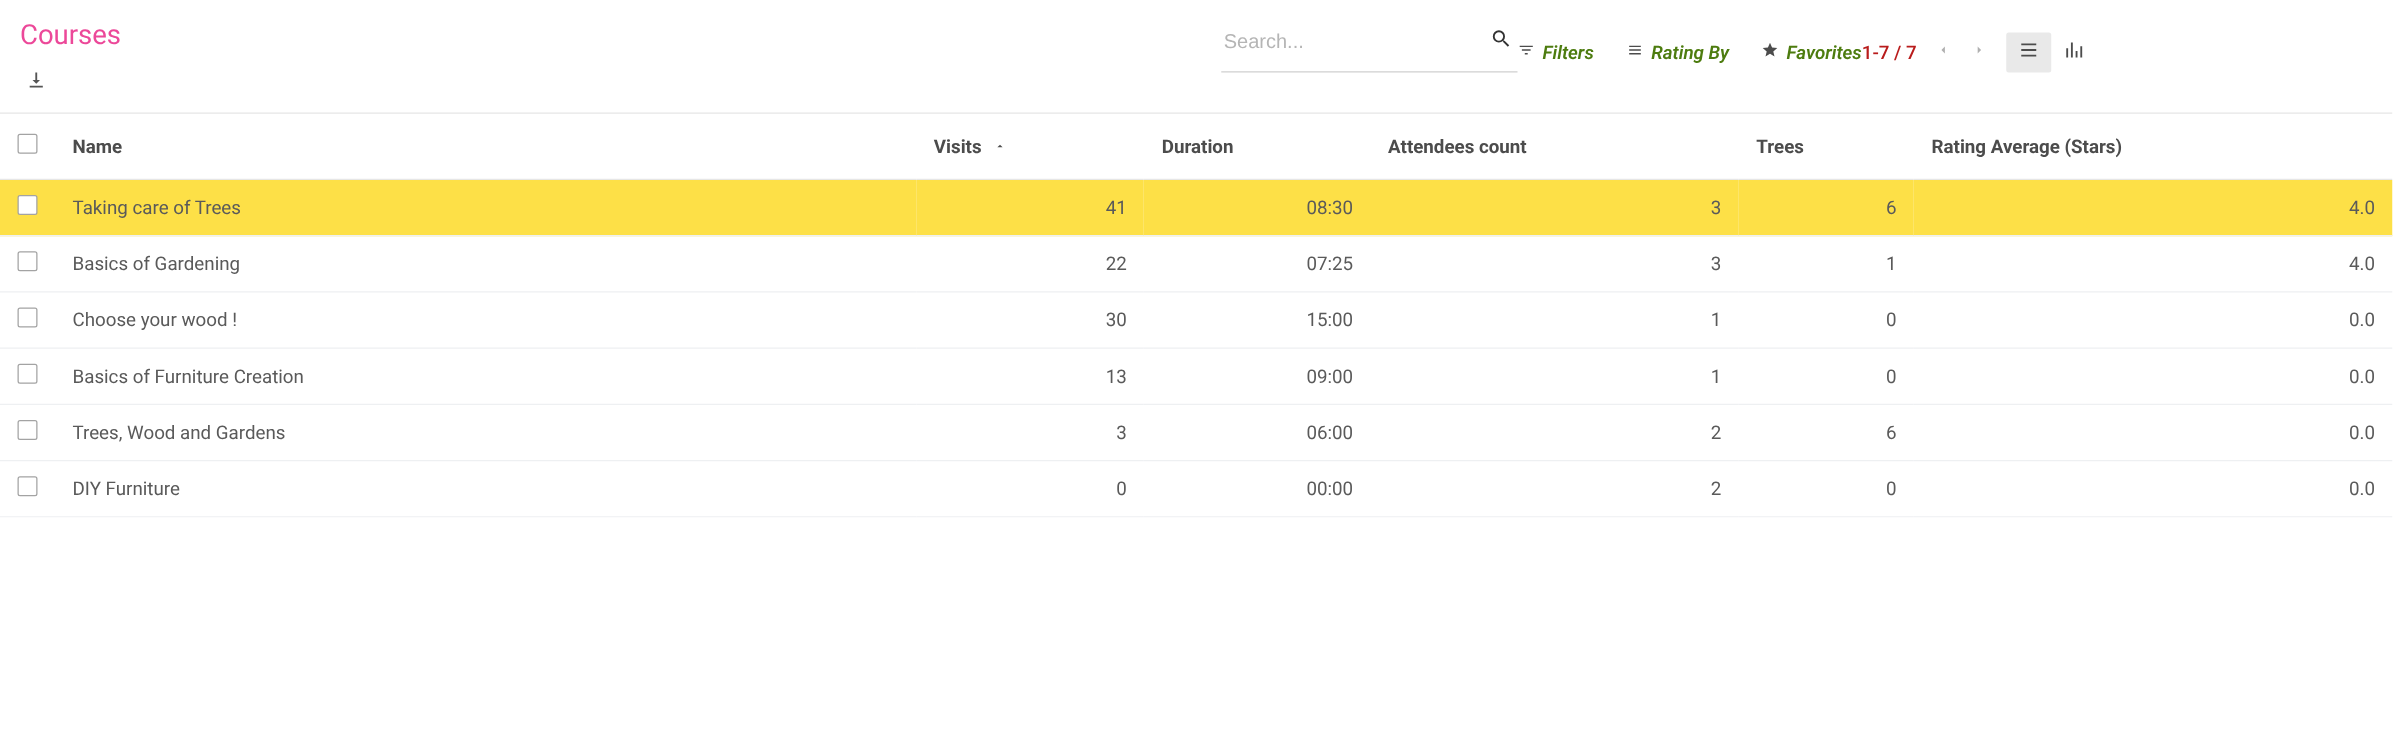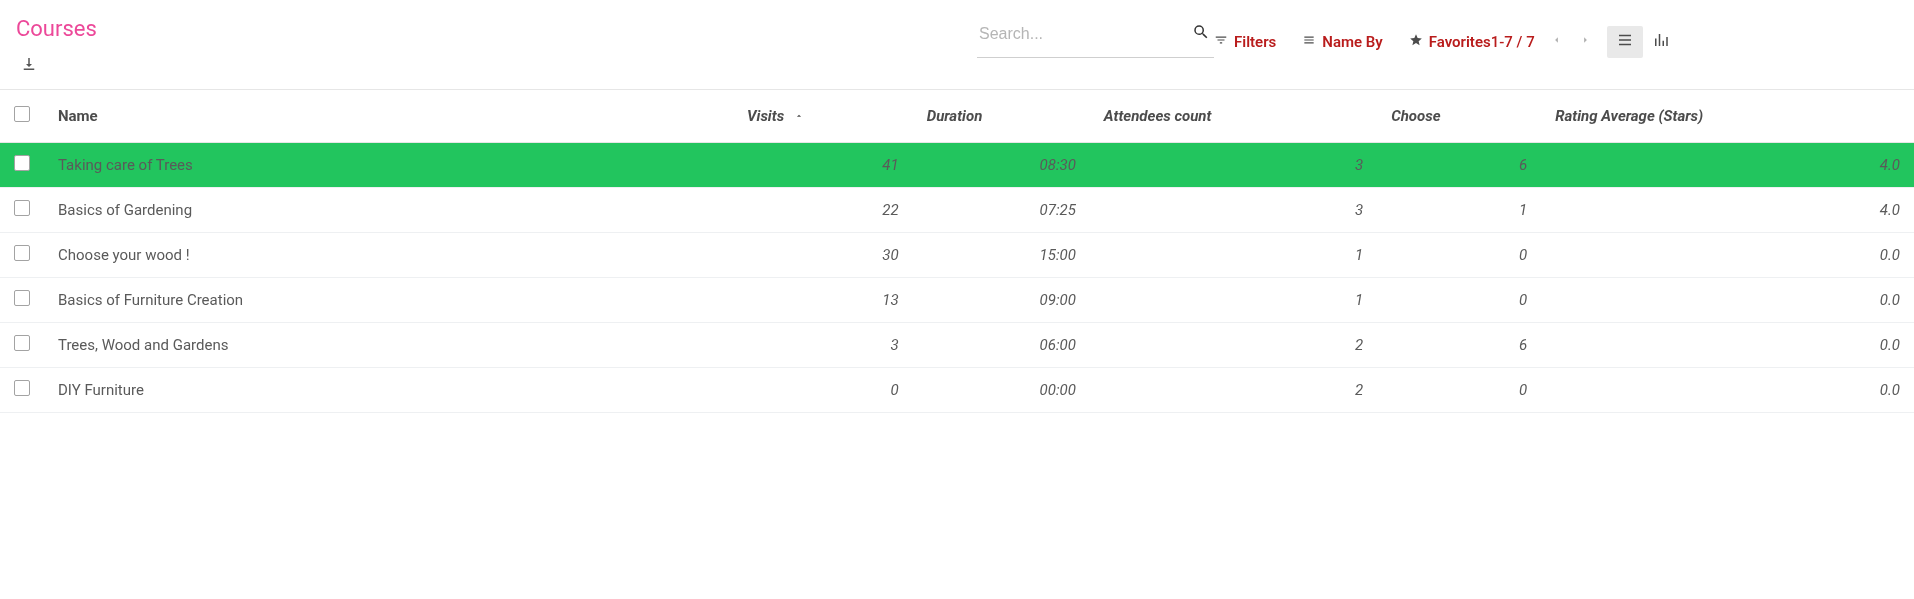--- a/index.html
+++ b/index.html
@@ -51,21 +51,21 @@
   .search-icon { color:#3a3a3a; font-size:18px; cursor:pointer; padding:0 4px;}
   .cp-row2 {
     display:flex;
     align-items:center;
     justify-content:space-between;
     margin-top:16px;
   }
   .filter-buttons { display:flex; gap:26px; align-items:center; }
   .fbtn {
     display:flex; align-items:flex-start; gap:6px;
-    color:#b91c1c; font-weight:600; font-size:15px; cursor:pointer;
+    color:#4d7c0f; font-weight:600; font-size:15px; cursor:pointer;font-style:italic;
   }
   .fbtn svg { width:14px; height:14px; fill:#4c4c4c; }
   .right-tools { display:flex; align-items:center; gap:16px; }
   .pager-text { color:#b91c1c; font-weight:500; font-size:15px; }
   .pager-arrows { display:flex; gap:18px; }
   .pager-arrow { color:#b0b0b0; cursor:pointer; }
   .pager-arrow svg { width:11px; height:18px; fill:#b0b0b0; }
   .view-switch { display:flex; gap:0; }
   .view-btn {
     width:36px; height:32px; display:flex; align-items:center; justify-content:center;
@@ -81,28 +81,28 @@
   }
   table.data thead th {
     text-align:left;
     font-weight:700;
     color:#4c4c4c;
     padding:16px 14px;
     border-bottom:1px solid #e6e6e6;
     font-size:15px;
     white-space:nowrap;
   }
-  th.num, td.num { text-align:right;font-style:italic; }
+  th.num, td.num { text-align:right; }
   table.data tbody td {
     padding:12px 14px;
     border-bottom:1px solid #eef0f2;
     color:#5a5a5a;
     font-size:15px;
   }
-  table.data tbody tr:first-child td { background:#22c55e; }
+  table.data tbody tr:first-child td { background:#fde047; }
   .checkbox {
     width:16px; height:16px; border:1.5px solid #a3a3a3; border-radius:2px;
     display:inline-block; cursor:pointer; background:#fff;
   }
   th.col-check, td.col-check { width:44px; text-align:center; padding-left:16px; padding-right:8px;}
   th.col-name { width:36%; }
   .sort-caret {
     display:inline-block; margin-left:6px;
   }
   .sort-caret svg { width:10px; height:10px; fill:#4c4c4c; }
@@ -134,21 +134,21 @@
           <div class="fbtn">
             <span><svg viewBox="0 0 24 24">
                   <path d="M10 18h4v-2h-4v2zM3 6v2h18V6H3zm3 7h12v-2H6v2z"></path>
                 </svg></span>
             <span>Filters</span>
           </div>
           <div class="fbtn">
             <span><svg viewBox="0 0 24 24">
                   <path d="M4 6h16v2H4zM4 11h16v2H4zM4 16h16v2H4z"></path>
                 </svg></span>
-            <span>Name By</span>
+            <span>Rating By</span>
           </div>
           <div class="fbtn">
             <span><svg viewBox="0 0 24 24">
                   <path d="M12 17.27L18.18 21l-1.64-7.03L22 9.24l-7.19-.61L12 2 9.19 8.63 2 9.24l5.46 4.73L5.82 21z"></path>
                 </svg></span>
             <span>Favorites</span>
           </div>
         </div>
         <div class="right-tools">
           <span class="pager-text">1-7 / 7</span>
@@ -185,21 +185,21 @@
       <th class="col-check"><span class="checkbox"></span></th>
       <th class="col-name"><span>Name</span></th>
       <th class="num">
         <span>Visits</span>
         <span class="sort-caret"><svg viewBox="0 0 24 24">
               <path d="M7 14l5-5 5 5z"></path>
             </svg></span>
       </th>
       <th class="num"><span>Duration</span></th>
       <th class="num"><span>Attendees count</span></th>
-      <th class="num"><span>Choose</span></th>
+      <th class="num"><span>Trees</span></th>
       <th class="num"><span>Rating Average (Stars)</span></th>
     </tr>
   </thead>
   <tbody id="tbody">
       <tr>
         <td class="col-check"><span class="checkbox"></span></td>
         <td>Taking care of Trees</td>
         <td class="num">41</td>
         <td class="num">08:30</td>
         <td class="num">3</td>

